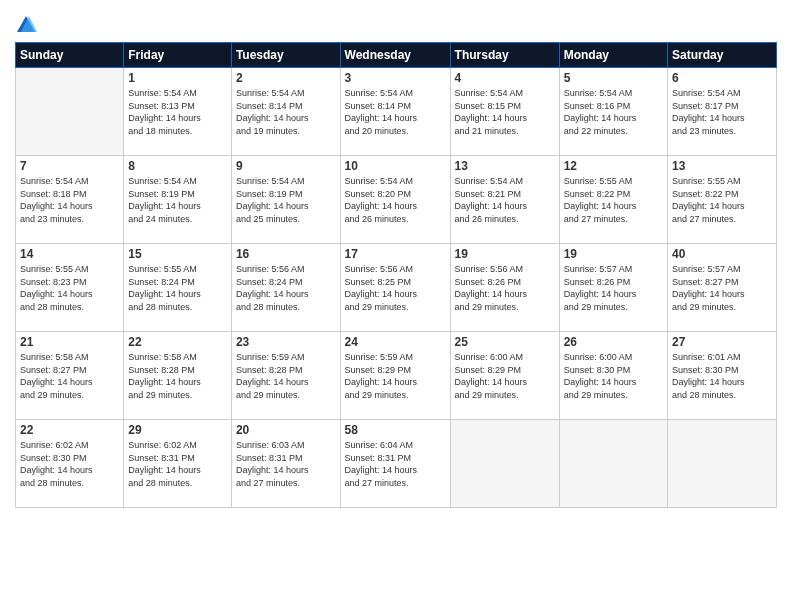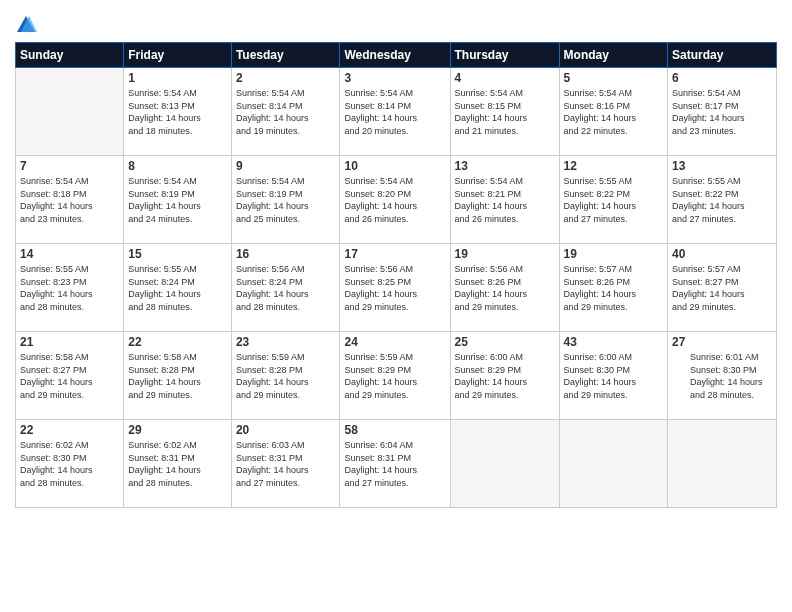--- a/index.html
+++ b/index.html
@@ -301,29 +301,29 @@
 and 29 minutes.</div>
           </td>
           <td>
             <span class="day-number">25</span>
             <div class="day-info" style="white-space: pre-line;">Sunrise: 6:00 AM
 Sunset: 8:29 PM
 Daylight: 14 hours
 and 29 minutes.</div>
           </td>
           <td>
-            <span class="day-number">43</span>
+            <span class="day-number">26</span>
             <div class="day-info" style="white-space: pre-line;">Sunrise: 6:00 AM
 Sunset: 8:30 PM
 Daylight: 14 hours
 and 29 minutes.</div>
           </td>
           <td>
             <span class="day-number">27</span>
-            <div class="day-info" style="white-space: pre-line; margin-left: 18px;">Sunrise: 6:01 AM
+            <div class="day-info" style="white-space: pre-line;">Sunrise: 6:01 AM
 Sunset: 8:30 PM
 Daylight: 14 hours
 and 28 minutes.</div>
           </td>
         </tr>
         <tr>
           <td>
             <span class="day-number">22</span>
             <div class="day-info" style="white-space: pre-line;">Sunrise: 6:02 AM
 Sunset: 8:30 PM

